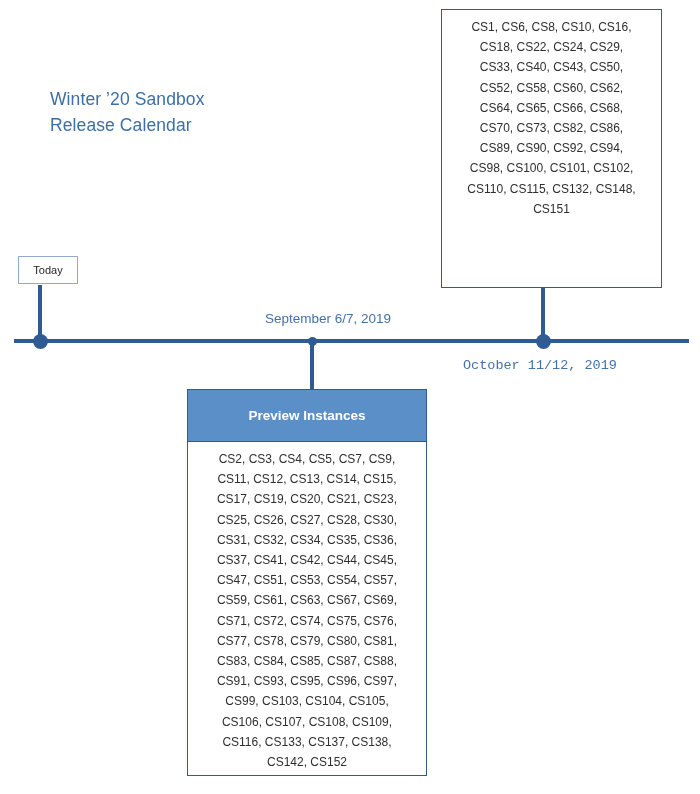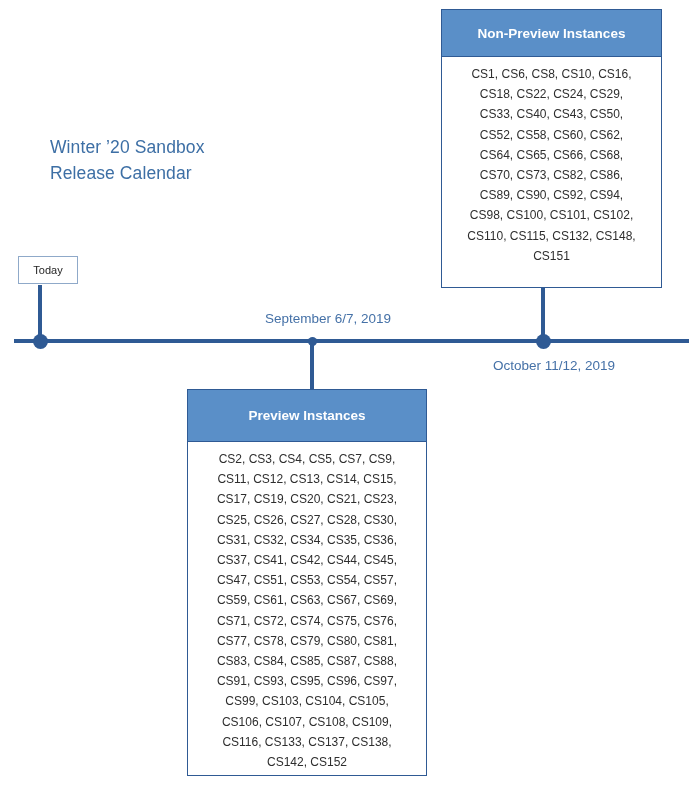--- a/index.html
+++ b/index.html
@@ -22,21 +22,20 @@
   .title {
     position: absolute;
     left: 50px;
     top: 86px;
     width: 260px;
     color: #3d6fa5;
     font-size: 17.5px;
     line-height: 26px;
     letter-spacing: 0.1px;
     white-space: pre-line;
-    margin-top: 48px;
   }
 
   
   .watermark {
     position: absolute;
     left: 250px;
     top: 80px;
     width: 210px;
     height: 80px;
     color: #f3f5f7;
@@ -99,21 +98,21 @@
   }
 
   
   .date-label {
     position: absolute;
     color: #4571a7;
     font-size: 13.5px;
     white-space: nowrap;
   }
   .date-label.september { left: 245px; top: 311px; margin-left: 20px; }
-  .date-label.october  { left: 493px; top: 358px; }
+  .date-label.october  { left: 463px; top: 358px; font-family: Liberation Mono, monospace; }
 
   
   .inst-box {
     position: absolute;
     box-sizing: border-box;
     border: 1.5px solid #2f5a94;
     background: #ffffff;
   }
   .inst-header {
     background: #5a8fc8;
@@ -156,21 +155,20 @@
 <body>
 
 <div id="canvas">
 
   <div class="watermark"></div>
 
   <div class="title">Winter ’20 Sandbox
 Release Calendar</div>
 
   <div class="inst-box" id="box-nonpreview">
-    <div class="inst-header">Non-Preview Instances</div>
     <div class="inst-body">CS1, CS6, CS8, CS10, CS16,
 CS18, CS22, CS24, CS29,
 CS33, CS40, CS43, CS50,
 CS52, CS58, CS60, CS62,
 CS64, CS65, CS66, CS68,
 CS70, CS73, CS82, CS86,
 CS89, CS90, CS92, CS94,
 CS98, CS100, CS101, CS102,
 CS110, CS115, CS132, CS148,
 CS151</div>

